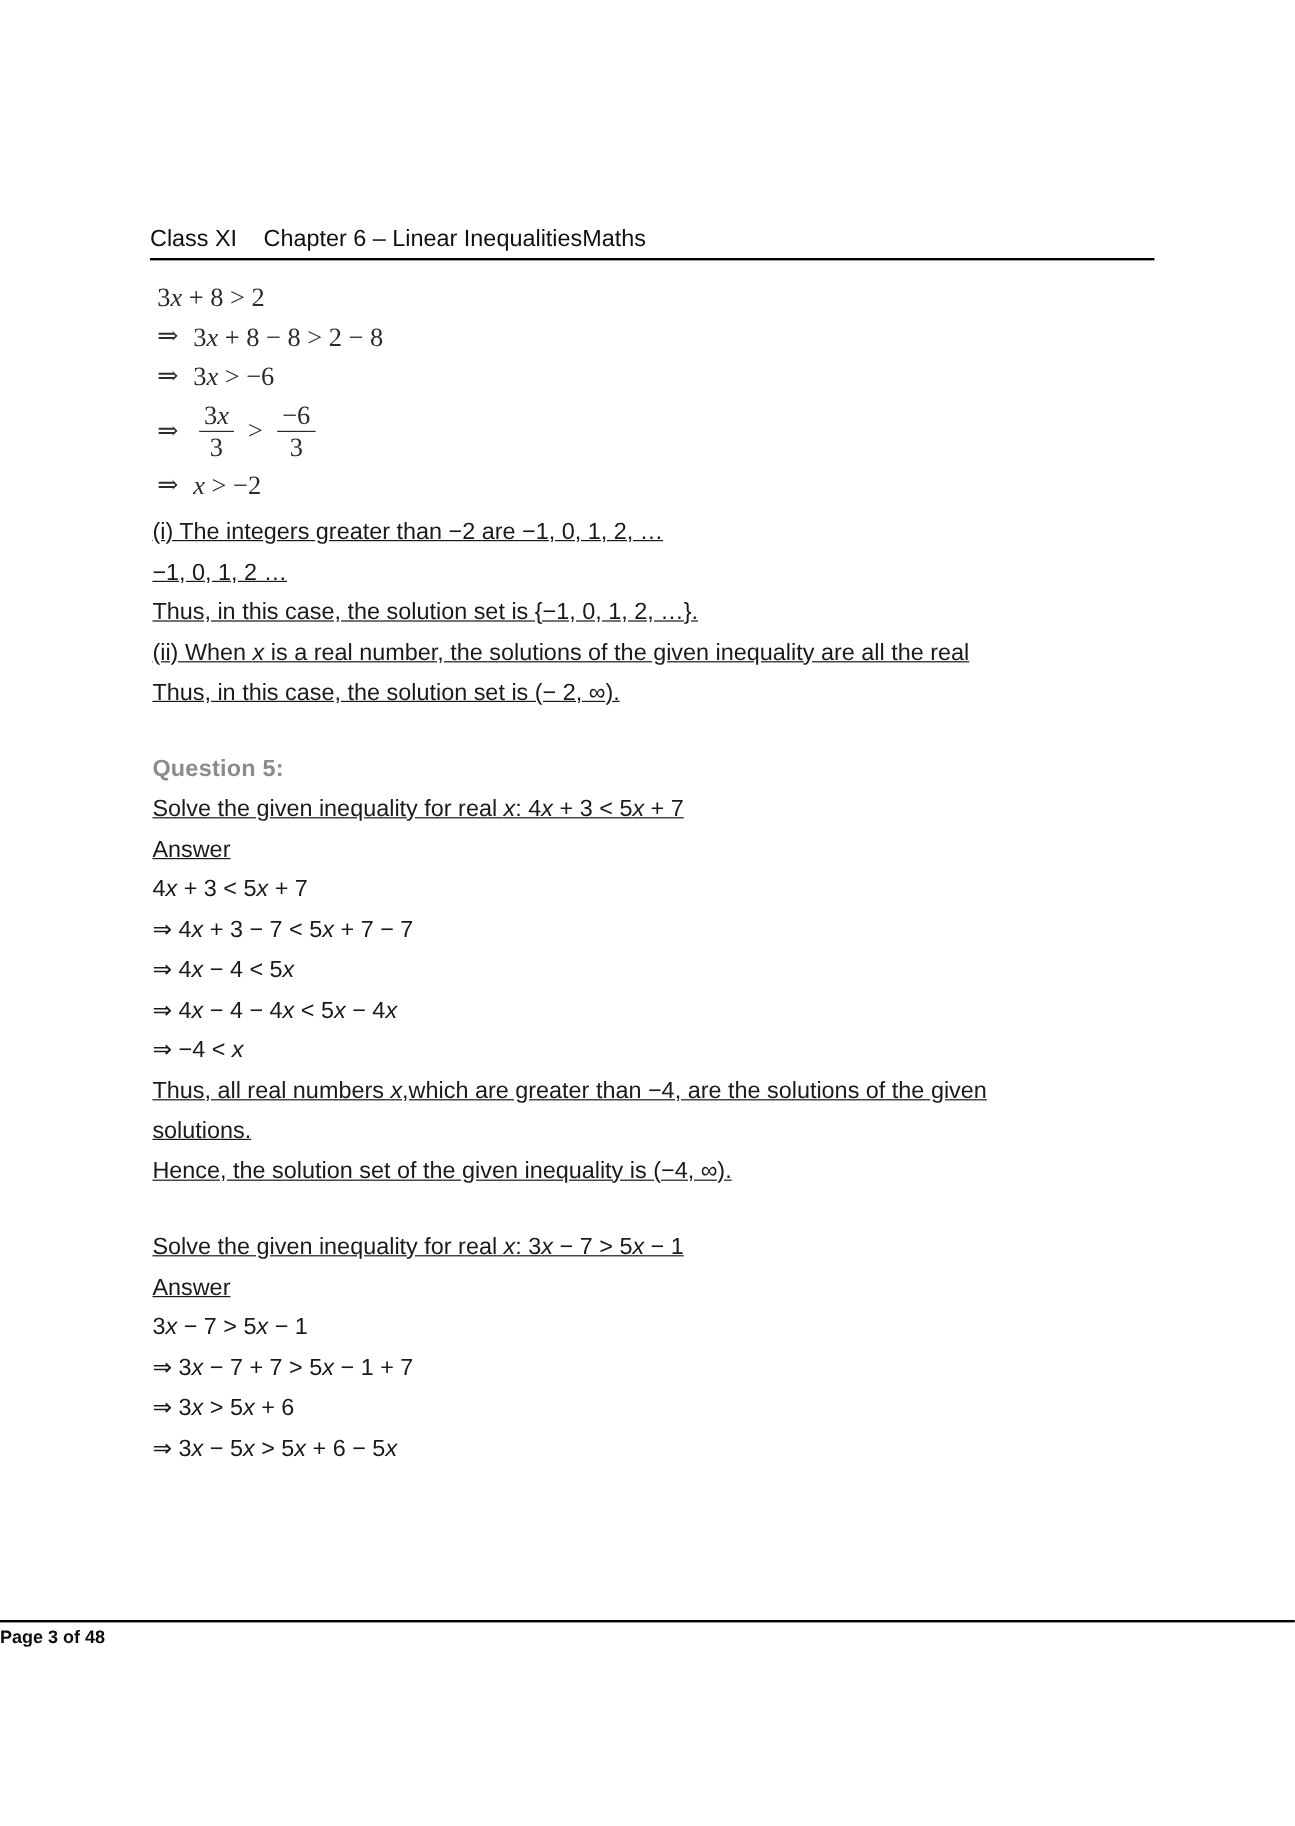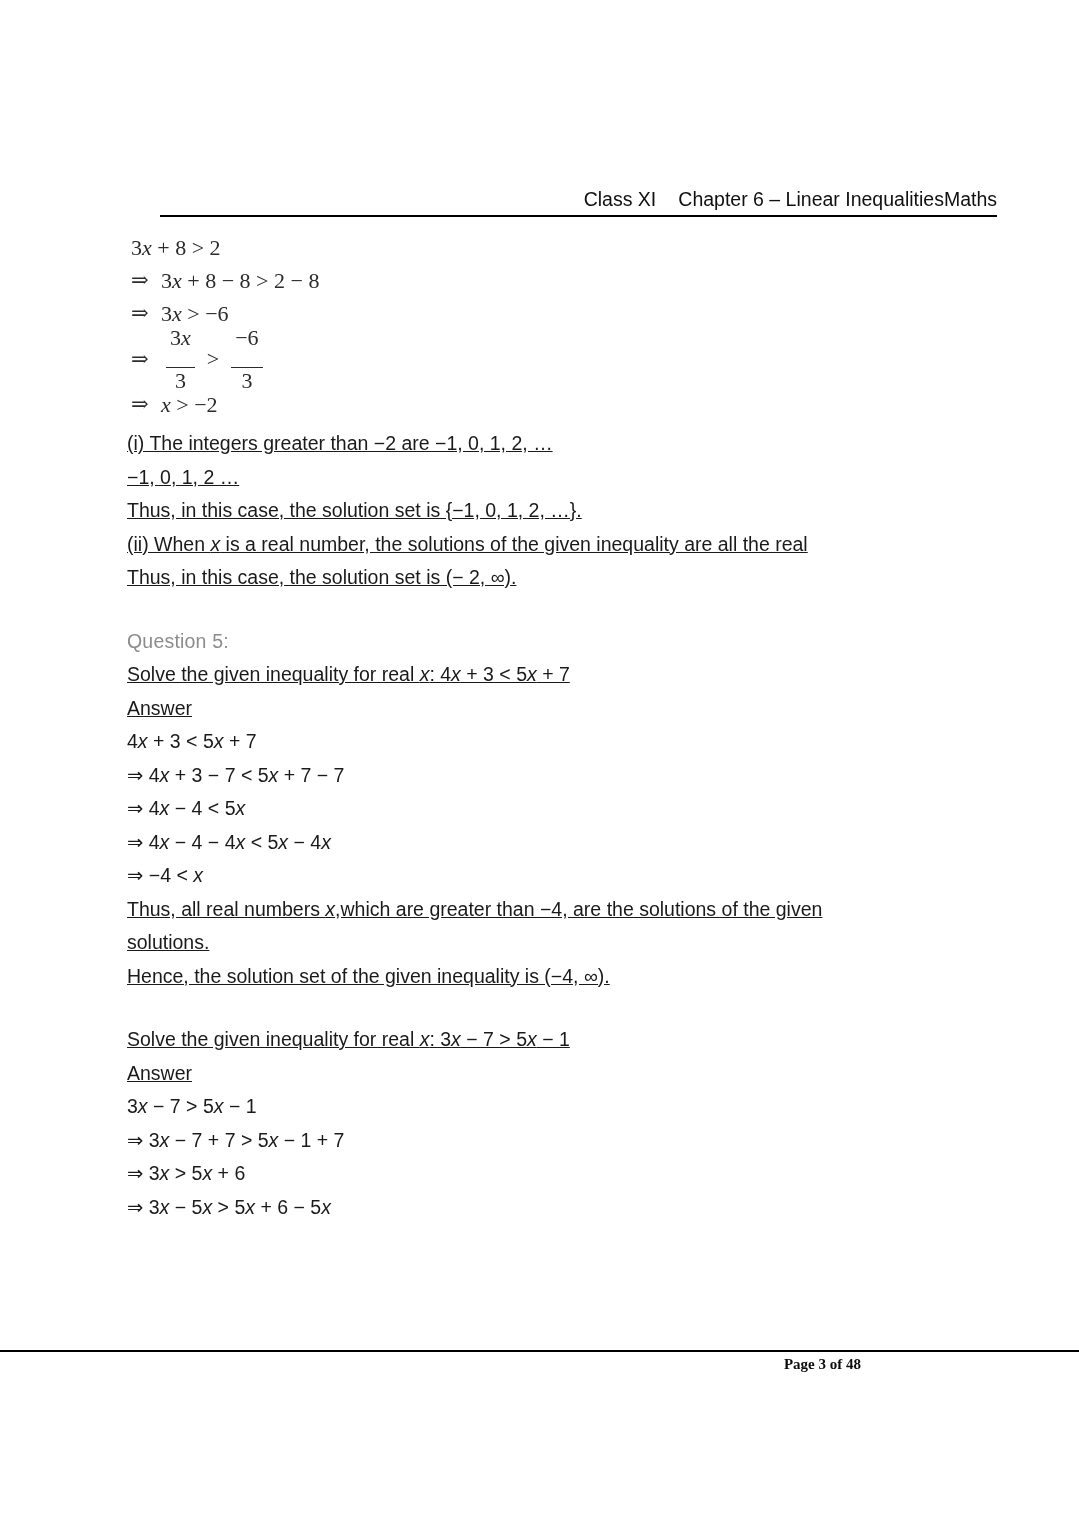--- a/index.html
+++ b/index.html
@@ -23,26 +23,25 @@
   }
 
   
   .header {
     position: absolute;
     left: 125px;
     top: 188px;
     width: 837px;
     display: flex;
     align-items: baseline;
-    justify-content: flex-end;
+    justify-content: flex-start;
     font-size: 19.5px;
     color: #101010;
     border-bottom: 2px solid #000;
     padding-bottom: 4px;
-    margin-left: 35px;
   }
   .header .h-left   { white-space: nowrap; }
   .header .h-center { white-space: nowrap; margin-left: 22px; }
   .header .h-right  { white-space: nowrap; }
 
   
   .mathblock {
     position: absolute;
     left: 131px;
     top: 231px;
@@ -65,21 +64,21 @@
   }
   .frac {
     display: inline-flex;
     flex-direction: column;
     align-items: center;
     vertical-align: middle;
     margin: 0 5px;
     line-height: 1.05;
   }
   .frac .num {
-    padding: 0 4px 18px 4px;
+    padding: 0 4px 1px 4px;
     border-bottom: 1.6px solid #2b2b2b;
   }
   .frac .den { padding: 1px 4px 0 4px; }
   .rel { margin: 0 7px; }
 
   
   .body-text {
     position: absolute;
     left: 127px;
     top: 427px;
@@ -90,21 +89,21 @@
   .line {
     line-height: 33.5px;
     white-space: pre-wrap;
     font-size: 19.5px;
     text-decoration: underline;
   }
   .line em { font-style: italic; }
   .spacer-md { height: 30px; }
 
   .qhead {
-    font-weight: normal;
+    font-weight: bold;
     color: #8c8c8c;
     line-height: 33.5px;
     font-size: 19.5px;
     letter-spacing: 0.2px;
   }
 
   
   .step { line-height: 33.5px; white-space: pre-wrap; font-size: 19.5px; }
   .step em { font-style: italic; }
 
@@ -115,25 +114,24 @@
     top: 1350px;
     width: 1079px;
     height: 0;
     border-top: 2.5px solid #000;
   }
   .footer-text {
     position: absolute;
     left: 0;
     top: 1356px;
     width: 861px;
-    text-align: right;
+    text-align: left;
     font-size: 15px;
     font-weight: bold;
     color: #0d0d0d;
-    font-family: Liberation Serif, serif;
   }
 </style>
 </head>
 <body>
 
 <div class="page">
 
   <div class="header">
     <span class="h-left">Class XI</span>
     <span class="h-center">Chapter 6 – Linear Inequalities</span>

